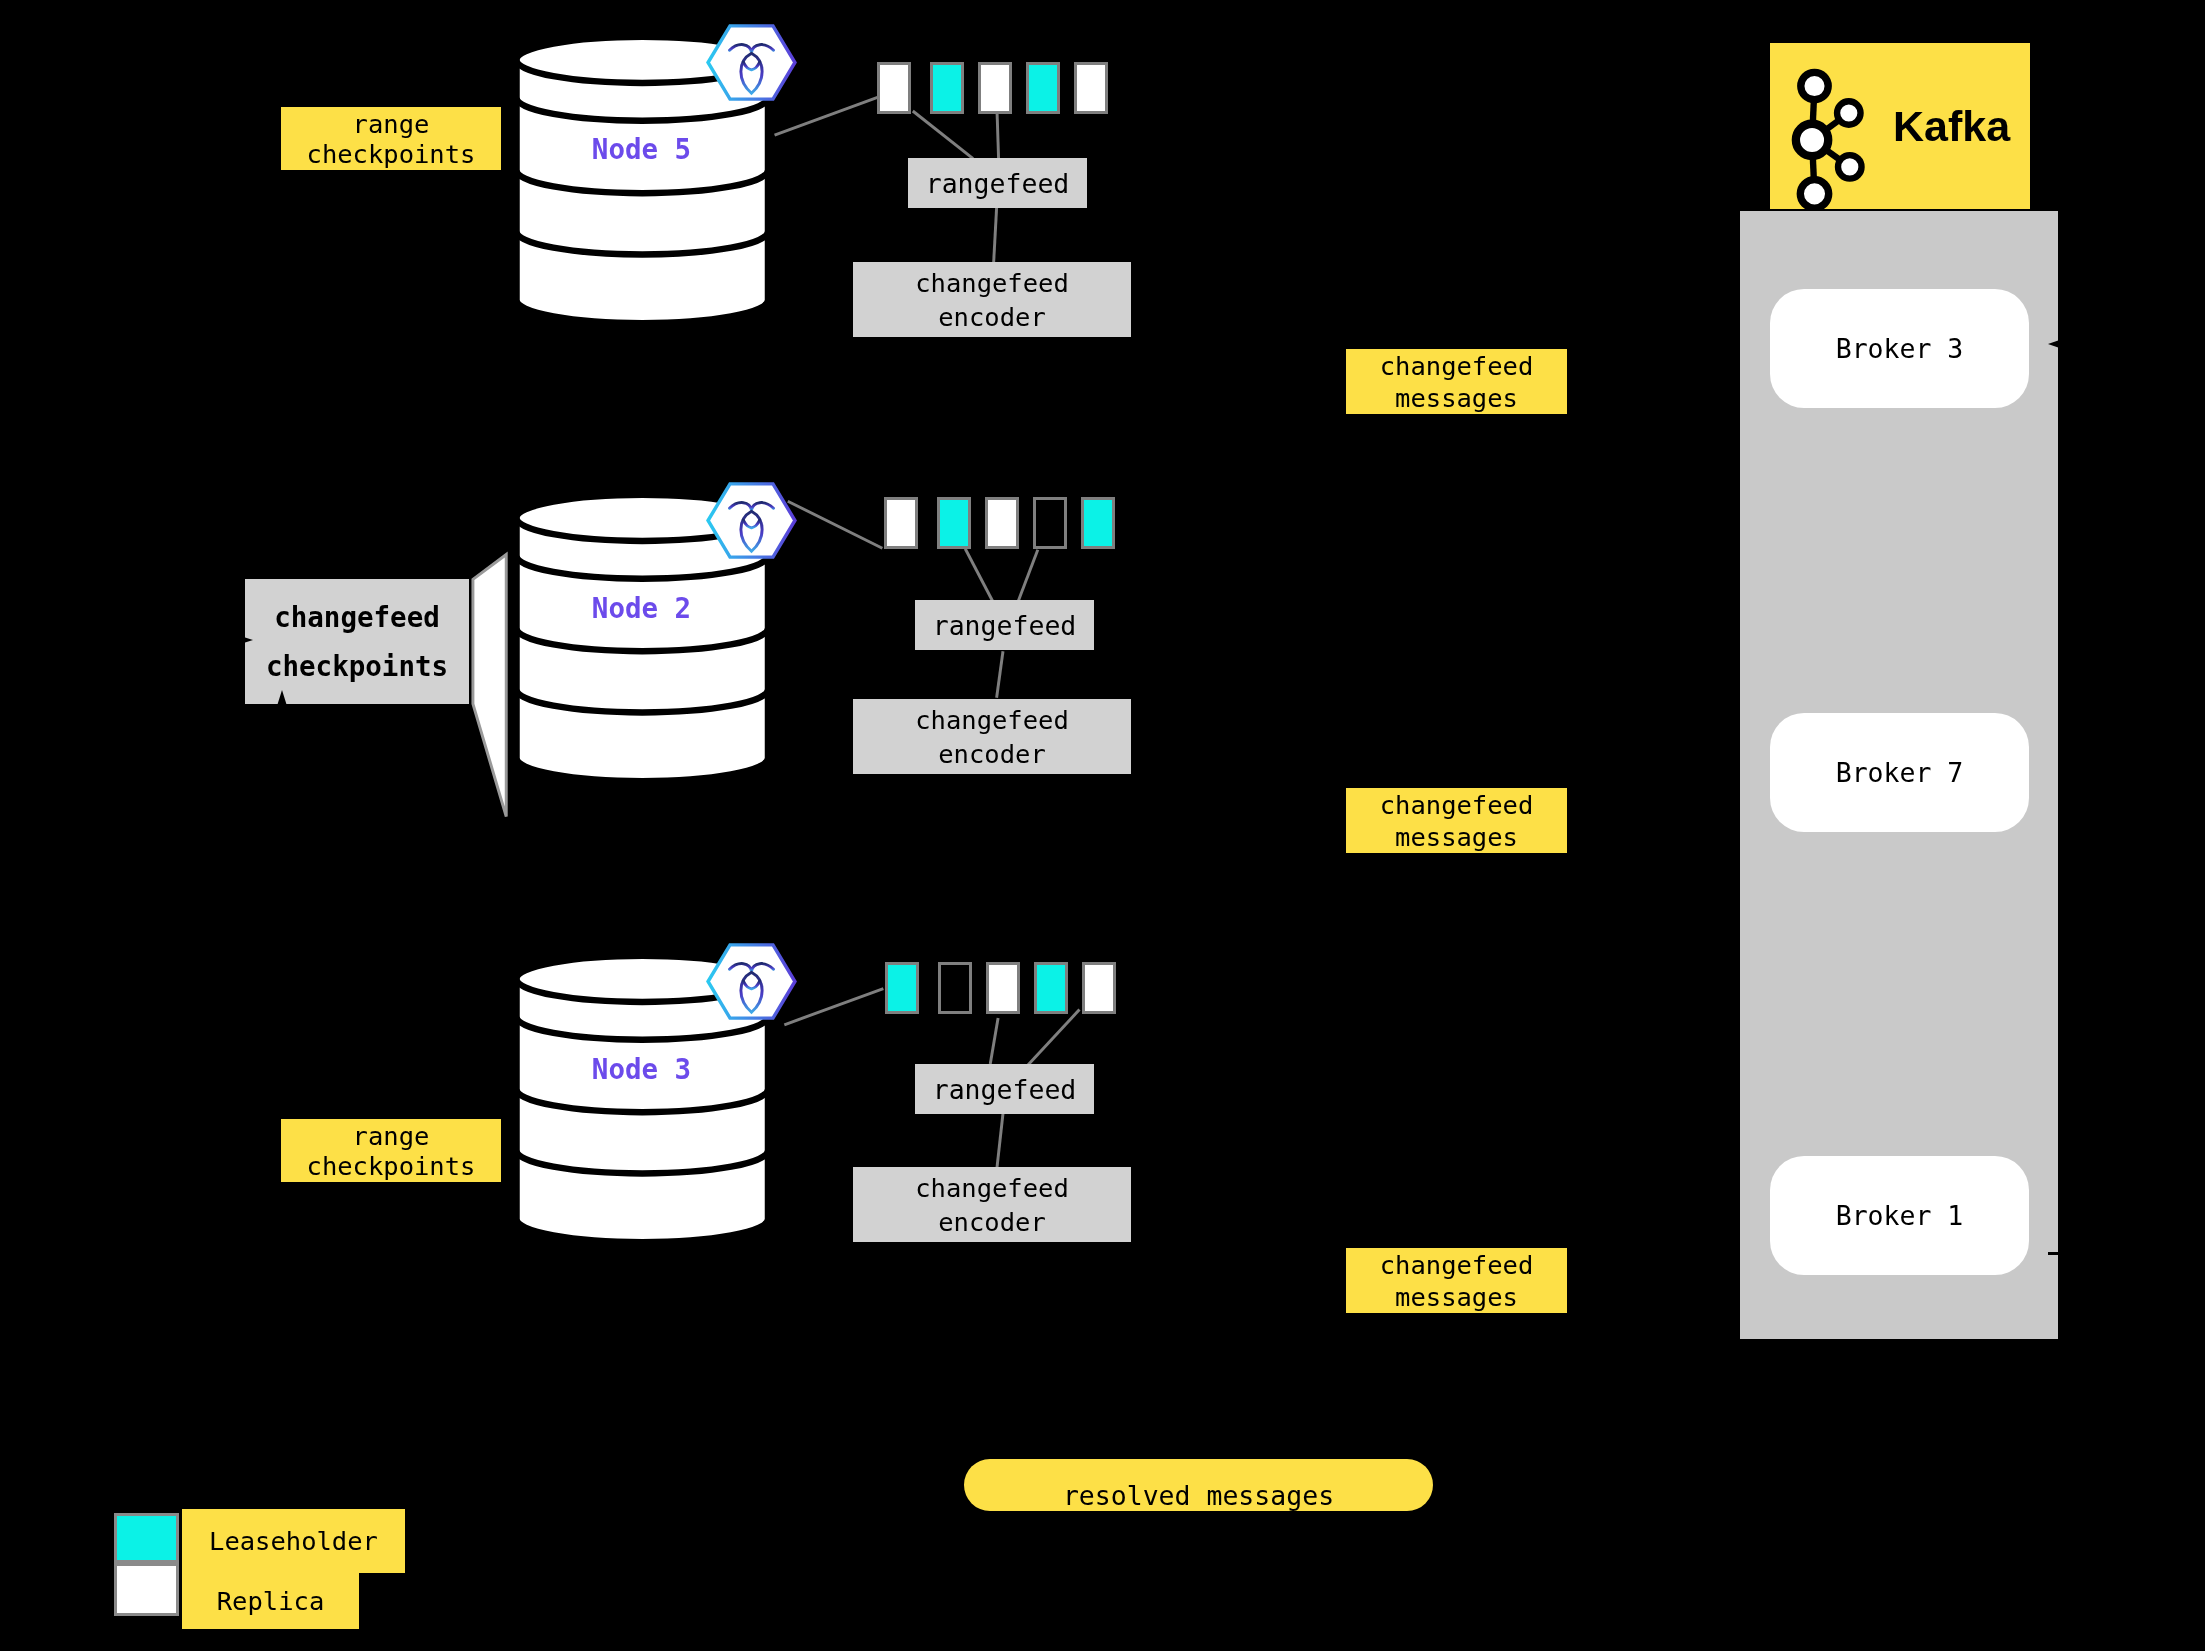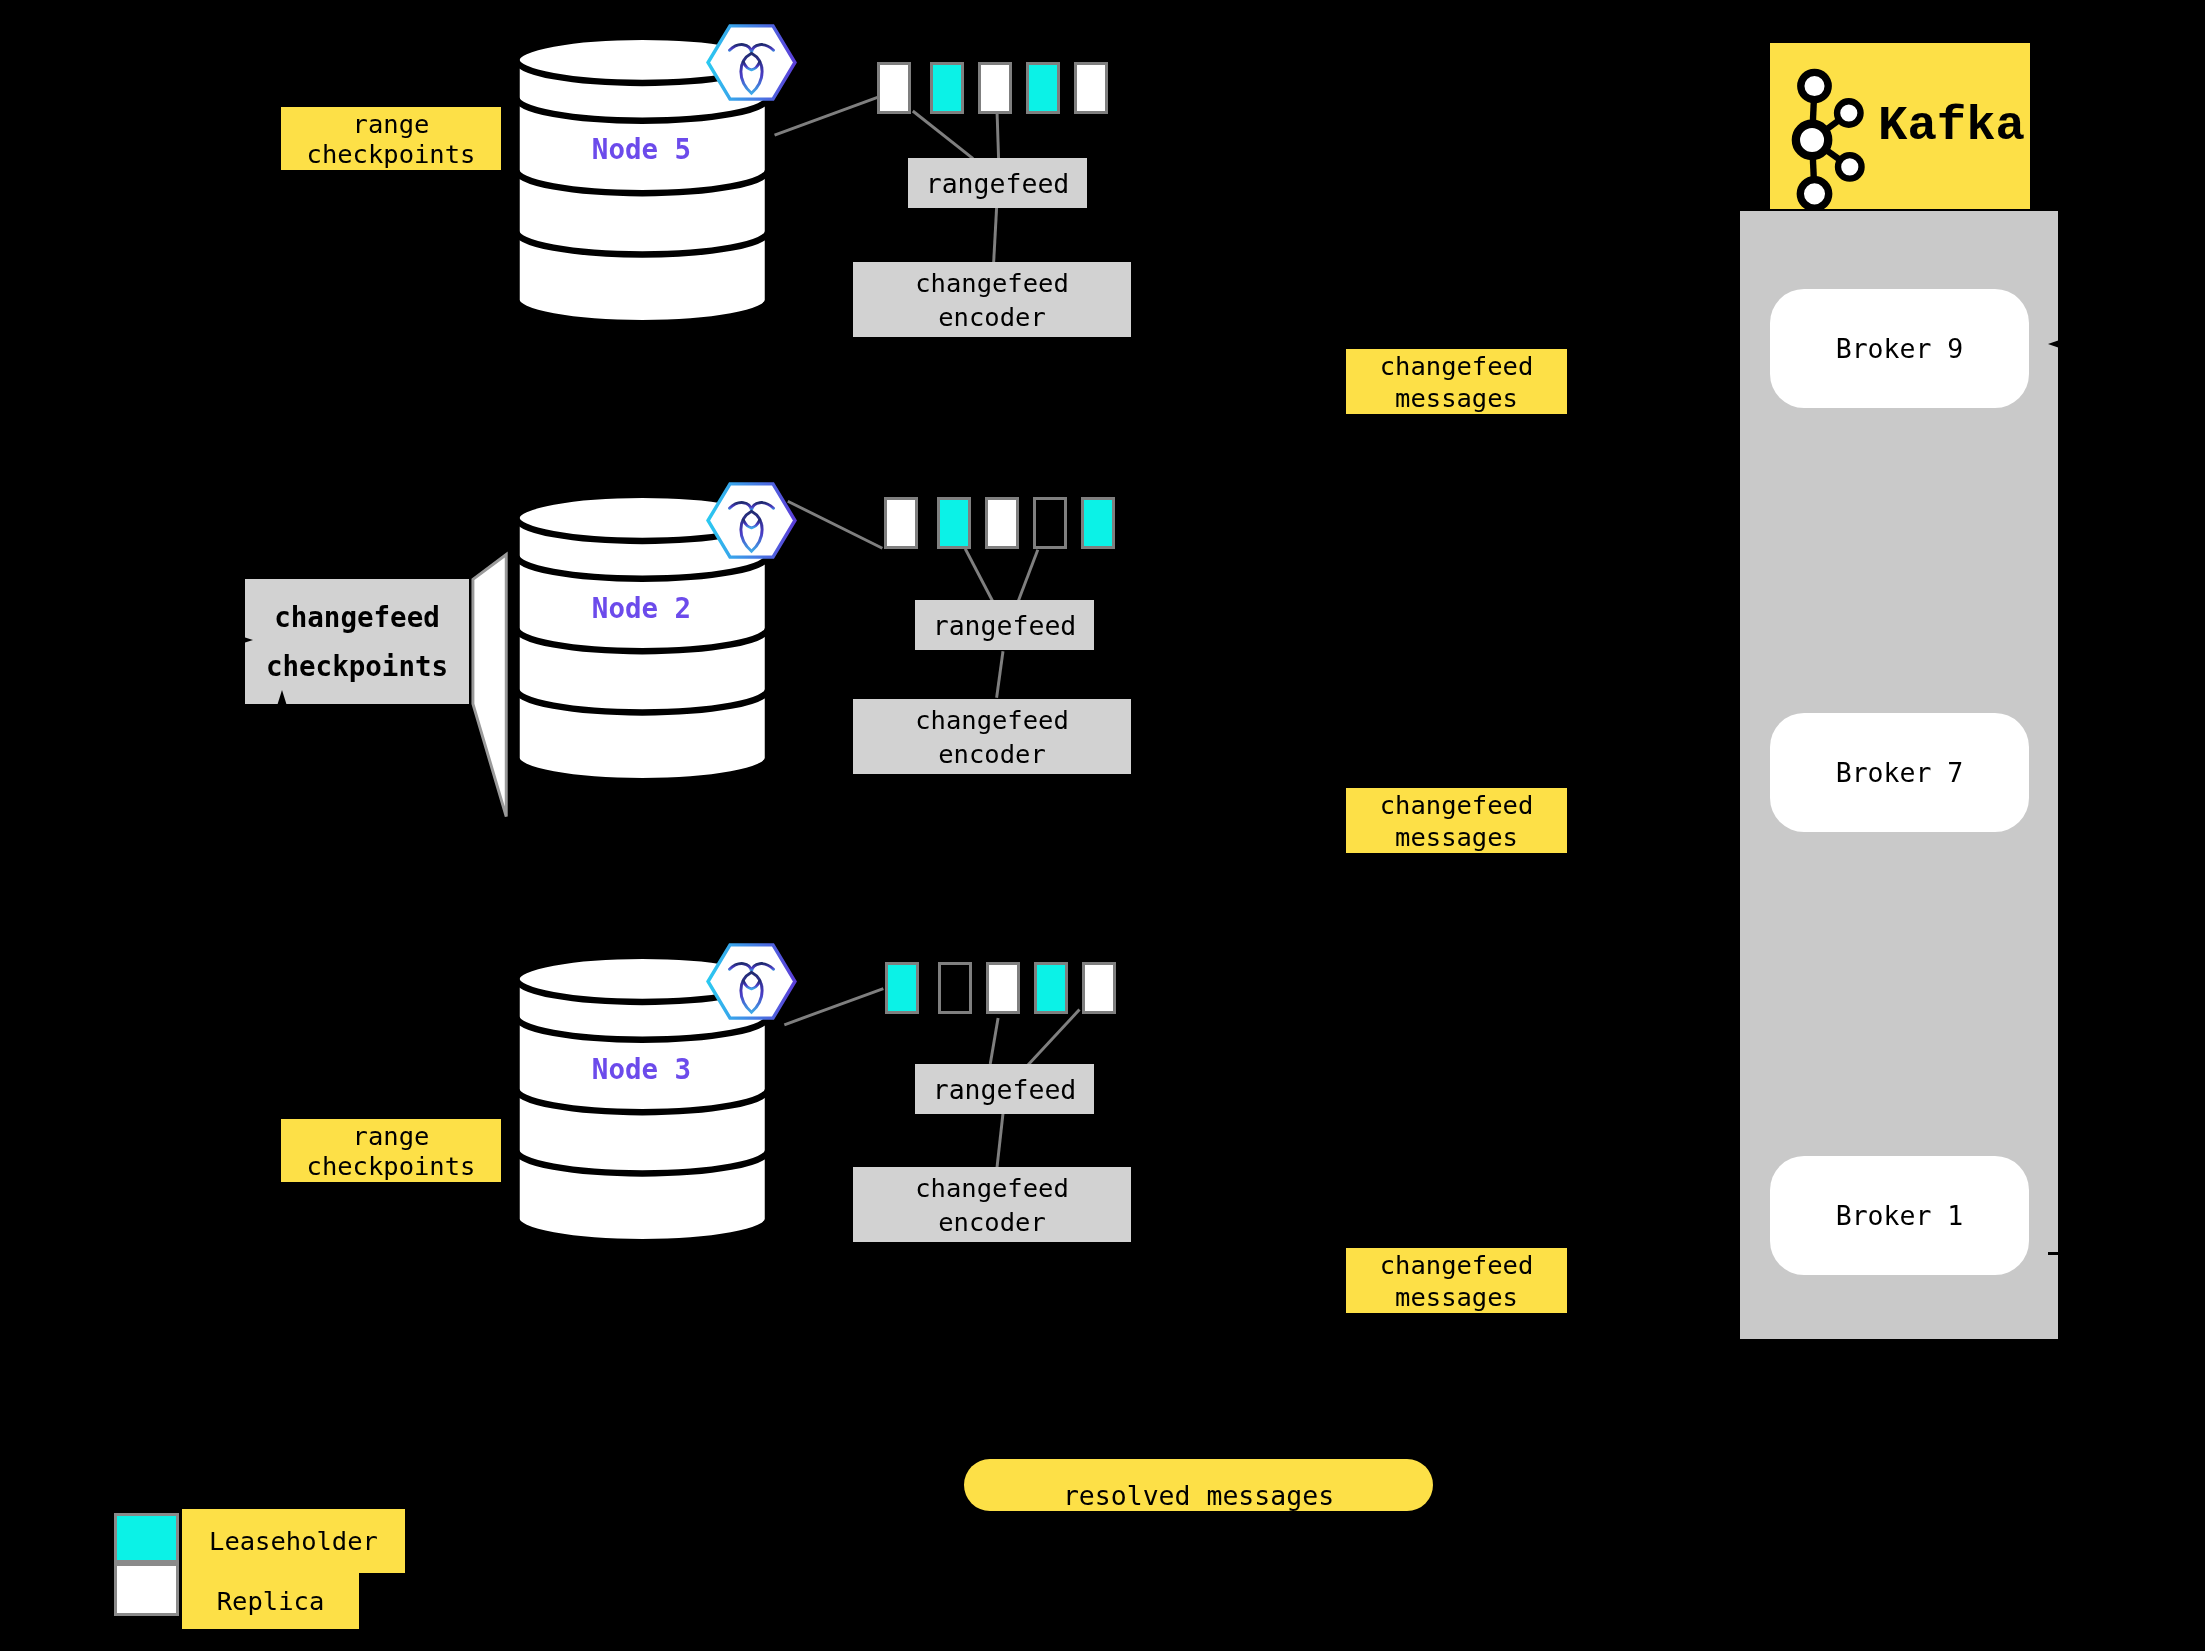--- a/index.html
+++ b/index.html
@@ -18,21 +18,21 @@
   .range{position:absolute;top:0;width:34px;height:52px;border:3.4px solid var(--border-gray,#7F7F7F);box-sizing:border-box;background:transparent;}
   .range.replica{background:var(--replica,#FFFFFF);}
   .range.leaseholder{background:var(--leaseholder,#0BF2E7);}
   .range.empty{background:transparent;}
   .broker{position:absolute;left:1770px;width:259px;height:119px;background:#fff;border-radius:34px;
     display:flex;align-items:center;justify-content:center;font-size:26.5px;}
   .pill{border-radius:27.5px;justify-content:flex-end;}
   .arrow-left{width:0;height:0;border-top:9.8px solid transparent;border-bottom:9.8px solid transparent;border-right:26.5px solid #000;}
   .arrow-right{width:0;height:0;border-top:6.4px solid transparent;border-bottom:6.4px solid transparent;border-left:19.6px solid #000;}
   .arrow-up{width:0;height:0;border-left:5.4px solid transparent;border-right:5.4px solid transparent;border-bottom:16.7px solid #000;}
-  .wordmark{font-family:Liberation Mono, monospace;font-weight:bold;font-size:49px;}
+  .wordmark{font-family:Liberation Sans, sans-serif;font-weight:bold;font-size:43px;}
 </style>
 </head>
 <body>
 
 <div class="stage">
 
   <svg class="abs" style="left:0;top:0" width="2205" height="1652" viewBox="0 0 4498 3369">
     <g stroke="#7F7F7F" stroke-width="6" fill="none">
 
       <line x1="1580" y1="275" x2="1790" y2="198"></line>
@@ -213,21 +213,21 @@
         <circle cx="45" cy="155" r="33" stroke-width="17"></circle>
         <circle cx="122" cy="210" r="24" stroke-width="13"></circle>
         <circle cx="50" cy="265" r="29" stroke-width="15"></circle>
       </g>
     </svg>
     <div class="abs box wordmark" style="left:108px;top:0;width:147px;height:166px">Kafka</div>
   </div>
 
   <div class="abs" style="left:1740px;top:211px;width:318px;height:1128px;background:var(--band-gray,#C9C9C9)"></div>
 
-  <div class="broker" style="top:289px">Broker 9</div>
+  <div class="broker" style="top:289px">Broker 3</div>
   <div class="broker" style="top:713px">Broker 7</div>
   <div class="broker" style="top:1156px">Broker 1</div>
 
   <div class="abs arrow-left" style="left:2048px;top:335px"></div>
   <div class="abs" style="left:2048px;top:1252px;width:9.8px;height:3.4px;background:#000"></div>
 
   <div class="abs box whitebox lbl big pill" style="left:964px;top:1459px;width:469px;height:52px">
     <span>resolved messages</span>
   </div>
 

